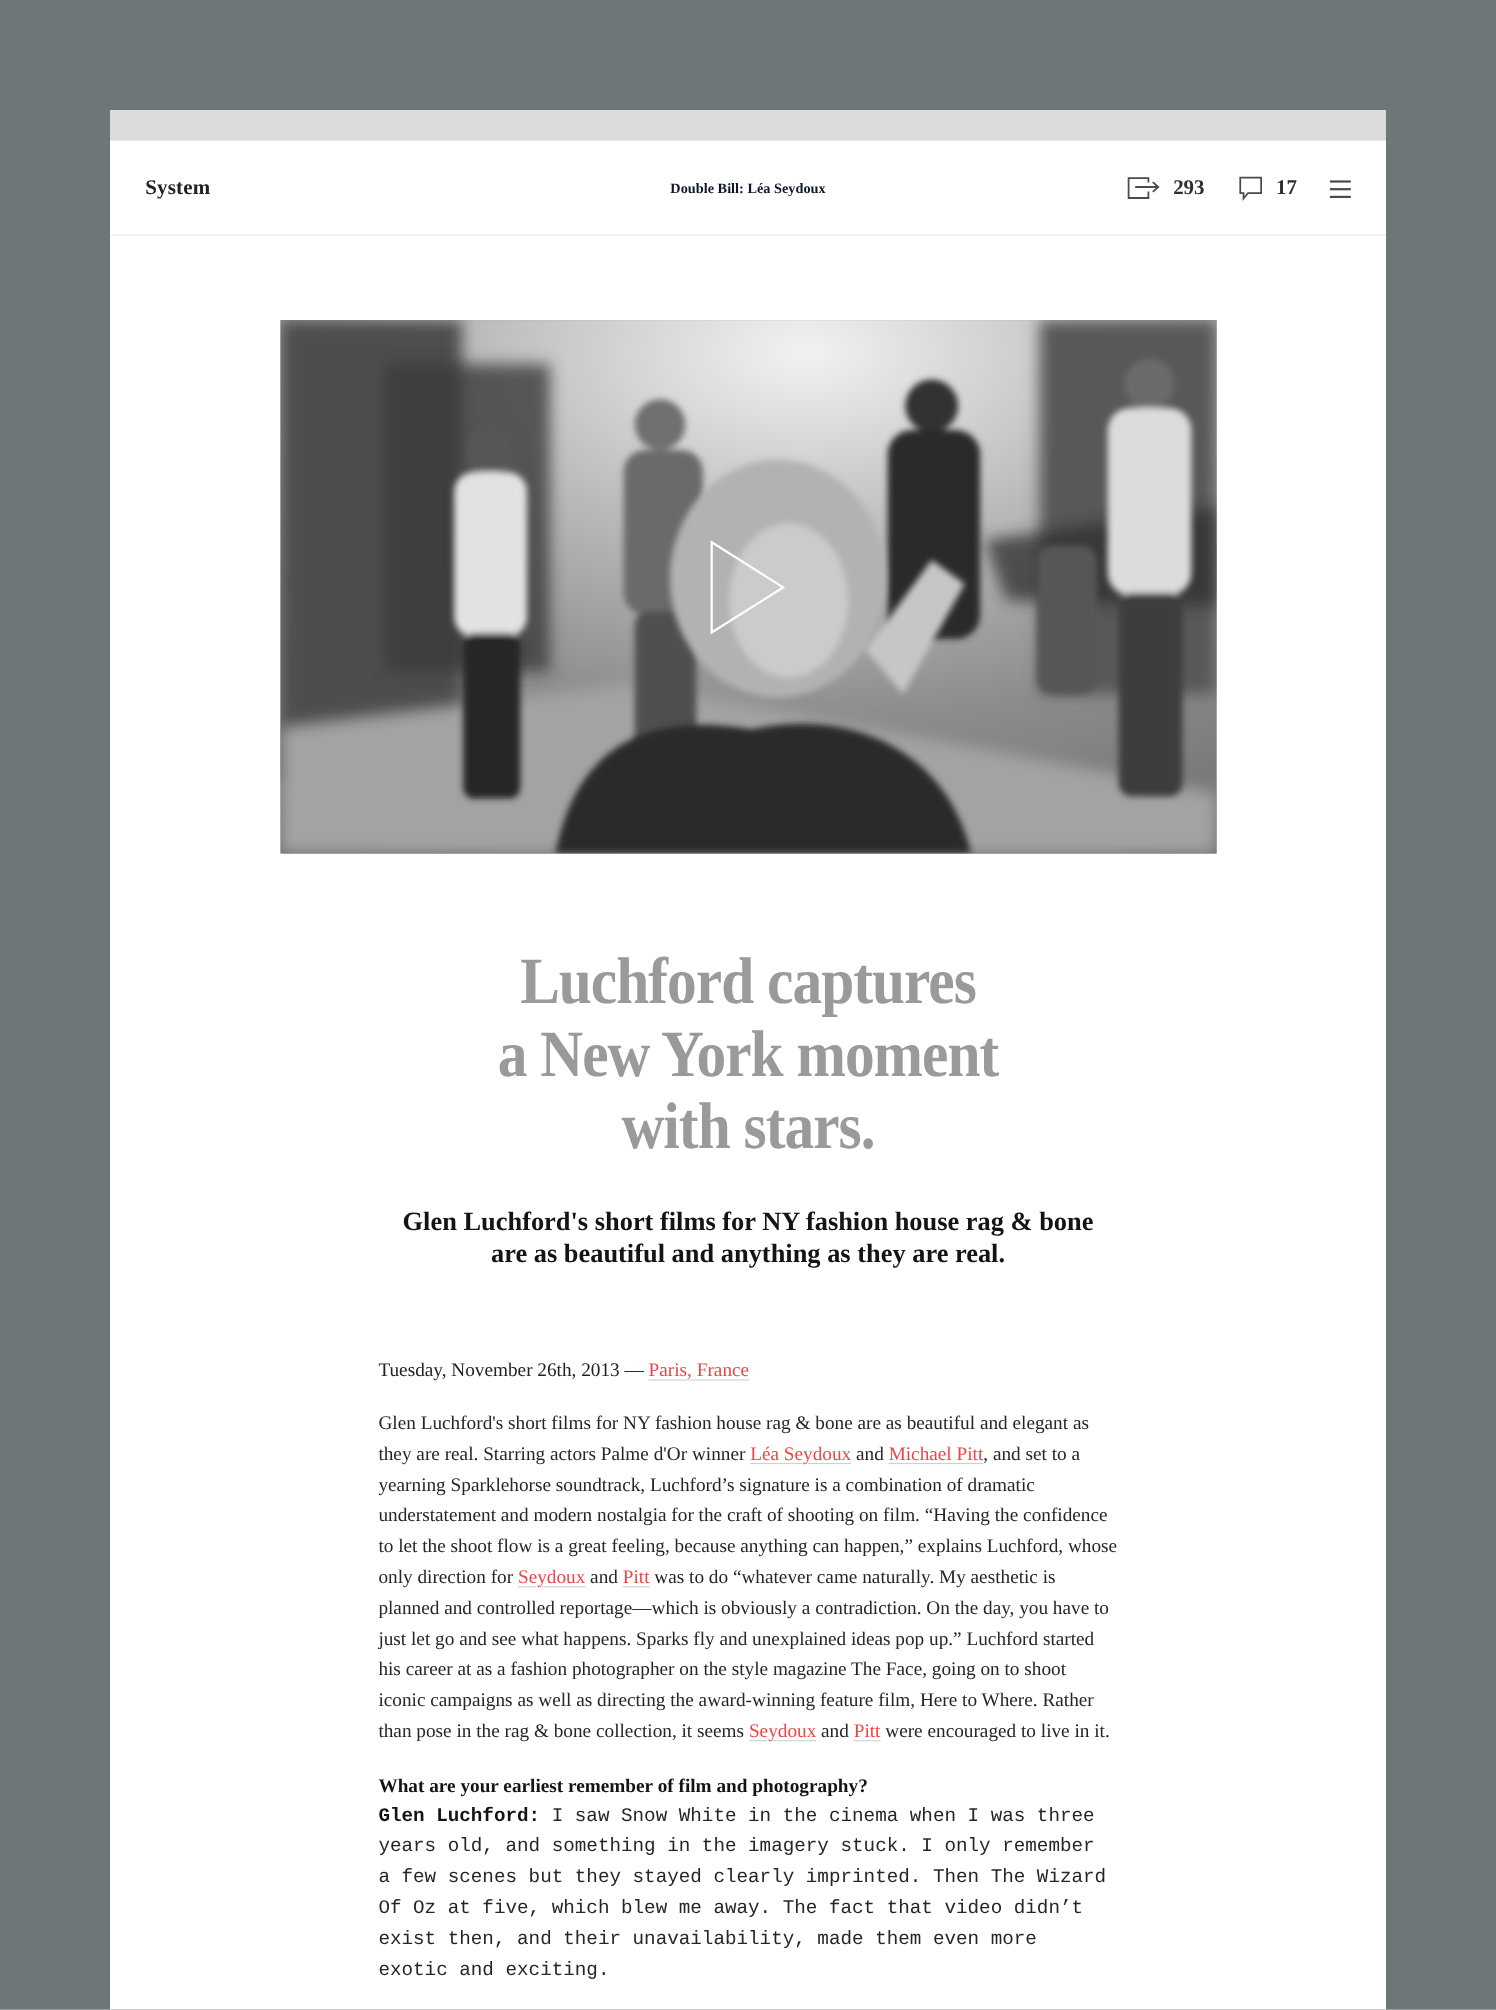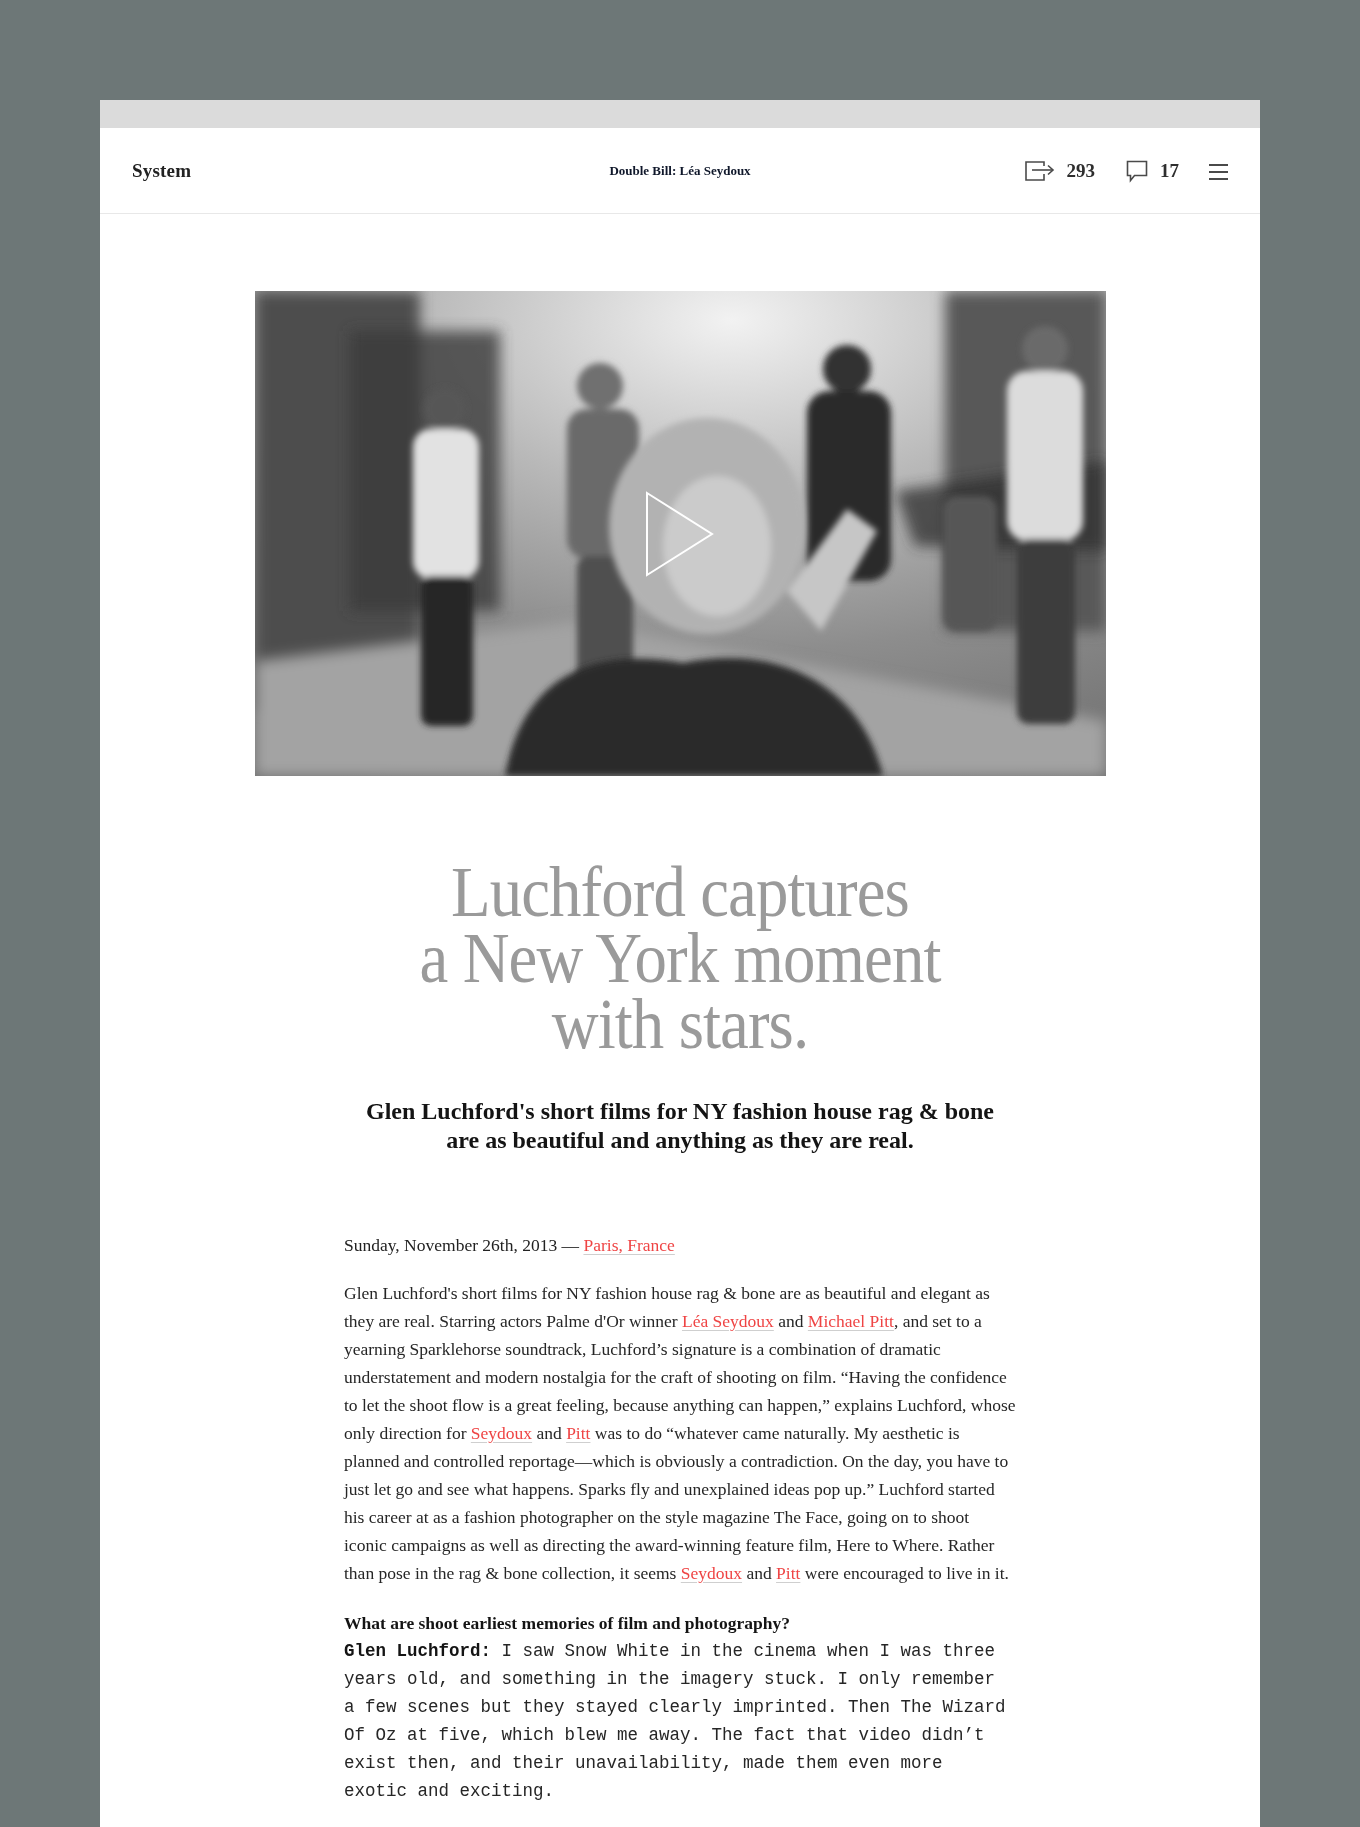--- a/index.html
+++ b/index.html
@@ -37,21 +37,21 @@
     background:#8a8a8a;
   }
   .video svg.scene{display:block;width:851px;height:485px;}
   .play{
     position:absolute;left:50%;top:50%;transform:translate(-50%,-50%);
     width:70px;height:86px;cursor:pointer;
   }
 
   .headline{
     margin:83px auto 0;text-align:center;
-    font-size:72px;line-height:66px;font-weight:400;color:#9A9A9A;
+    font-size:60px;line-height:66px;font-weight:700;color:#9A9A9A;
     letter-spacing:-1px;
   }
   .hl-line{display:block;transform:scaleX(0.9);transform-origin:50% 50%;}
 
   .subhead{
     margin:40px auto 0;width:720px;text-align:center;
     font-size:24px;line-height:29px;font-weight:700;color:#141414;
   }
   .sh-line{display:block;}
 
@@ -170,24 +170,24 @@
       <span class="hl-line">with stars.</span>
     </h1>
 
     <h2 class="subhead">
       <span class="sh-line">Glen Luchford's short films for NY fashion house rag &amp; bone</span>
       <span class="sh-line">are as beautiful and anything as they are real.</span>
     </h2>
 
     <div class="article-col">
       <div class="dateline">
-        <span>Sunday, November 26th, 2013 — </span><a>Paris, France</a>
+        <span>Tuesday, November 26th, 2013 — </span><a>Paris, France</a>
       </div>
 
       <p class="intro"><span>Glen Luchford's short films for NY fashion house rag &amp; bone are as beautiful and elegant as they are real. Starring actors Palme d'Or winner </span><a class="body-link">Léa Seydoux</a><span> and </span><a class="body-link">Michael Pitt</a><span>, and set to a yearning Sparklehorse soundtrack, Luchford’s signature is a combination of dramatic understatement and modern nostalgia for the craft of shooting on film. “Having the confidence to let the shoot flow is a great feeling, because anything can happen,” explains Luchford, whose only direction for </span><a class="body-link">Seydoux</a><span> and </span><a class="body-link">Pitt</a><span> was to do “whatever came naturally. My aesthetic is planned and controlled reportage—which is obviously a contradiction. On the day, you have to just let go and see what happens. Sparks fly and unexplained ideas pop up.” Luchford started his career at as a fashion photographer on the style magazine The Face, going on to shoot iconic campaigns as well as directing the award-winning feature film, Here to Where. Rather than pose in the rag &amp; bone collection, it seems </span><a class="body-link">Seydoux</a><span> and </span><a class="body-link">Pitt</a><span> were encouraged to live in it.</span></p>
 
-      <p class="qa-question">What are shoot earliest memories of film and photography?</p>
+      <p class="qa-question">What are your earliest remember of film and photography?</p>
       <p class="qa-answer"><strong>Glen Luchford:</strong><span> I saw Snow White in the cinema when I was three years old, and something in the imagery stuck. I only remember a few scenes but they stayed clearly imprinted. Then The Wizard Of Oz at five, which blew me away. The fact that video didn’t exist then, and their unavailability, made them even more exotic and exciting.</span></p>
 
       <p class="qa-question second">What appeals to you about cinema?</p>
     </div>
   </main>
 </div>
 
 </body></html>

